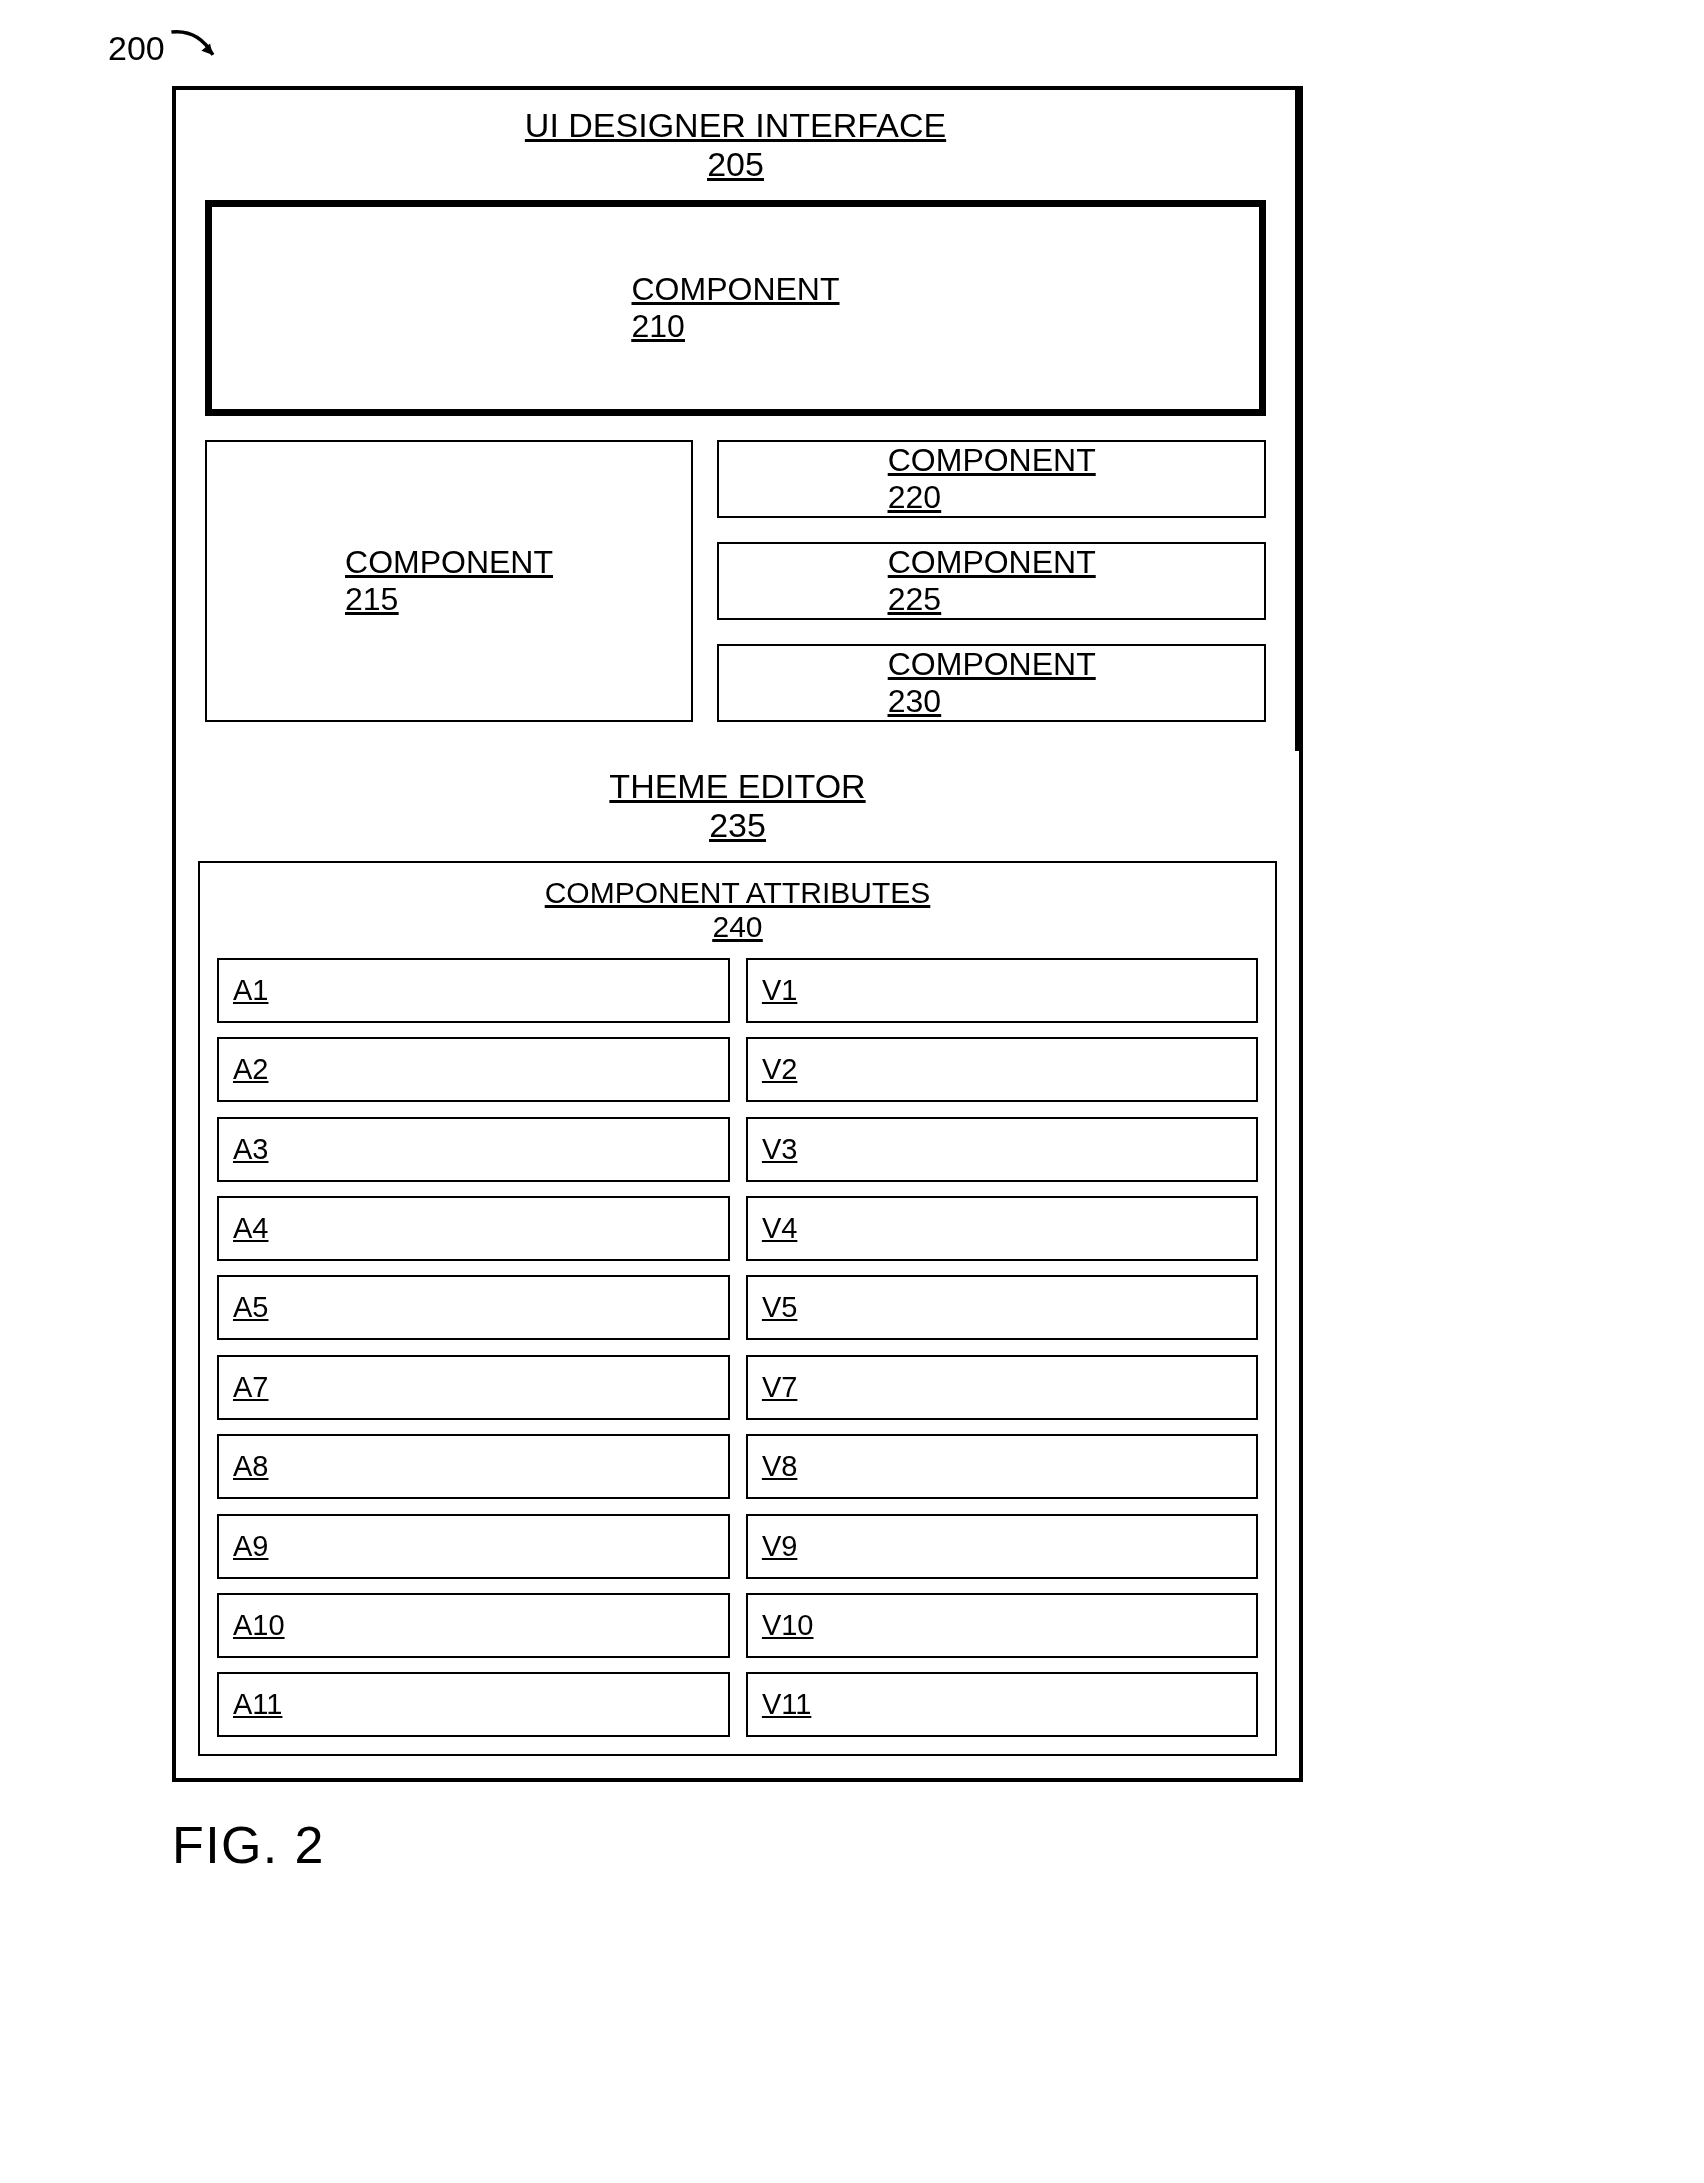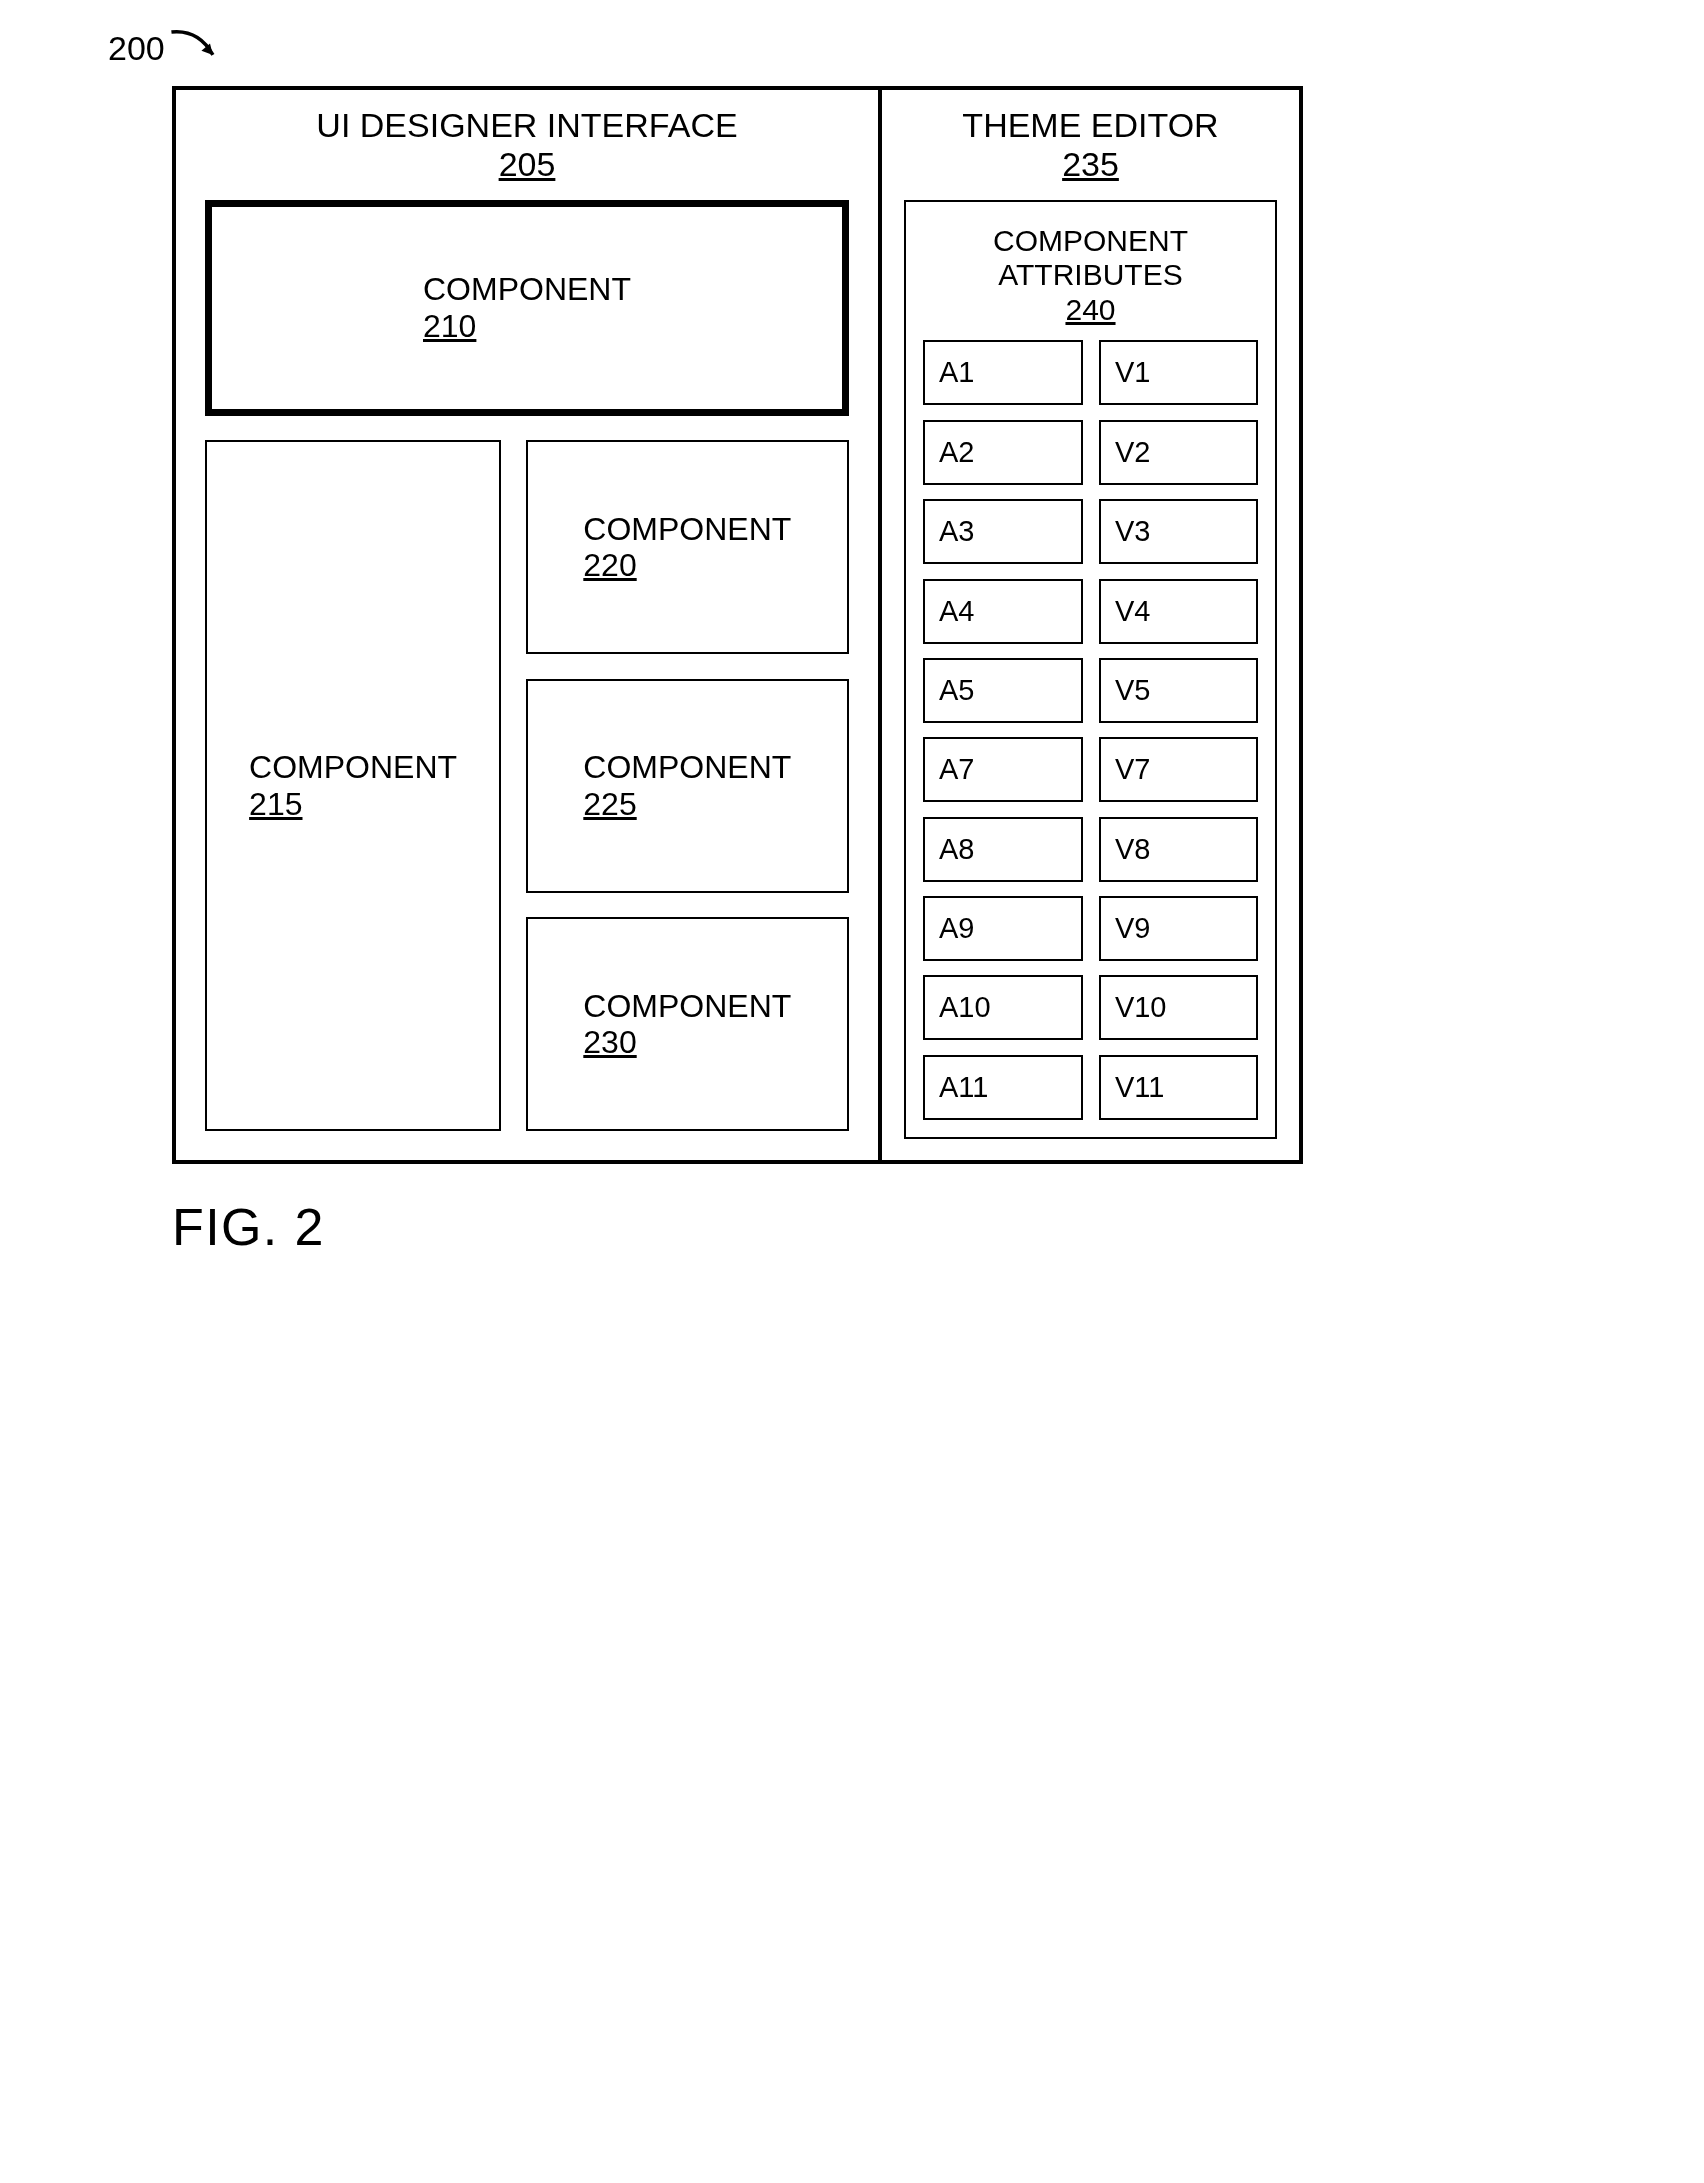--- a/index.html
+++ b/index.html
@@ -25,21 +25,22 @@
     display: flex;
     align-items: center;
     gap: 5.7px;
   }
   .ref-marker svg { display: block; }
 
   .outer {
     border: 4.3px solid #000;
     width: 100%;
     display: flex;
-    flex-direction: row;
+    flex-direction: column;
+    text-decoration: underline;
   }
 
   
   .panel-title {
     text-align: center;
     font-size: 34px;
     line-height: 1.15;
     padding: 16px 7.2px 8.6px 7.2px;
   }
   .panel-title .refnum { text-decoration: underline; }
@@ -106,21 +107,20 @@
     display: flex;
     flex-direction: column;
     padding: 8.6px 17px 17px 17px;
     margin-top: 7.2px;
   }
   .attrs-title {
     text-align: center;
     font-size: 30px;
     line-height: 1.15;
     padding: 4.3px 0 13px 0;
-    margin-top: 9px;
   }
   .attrs-title .refnum { text-decoration: underline; }
 
   .attr-list {
     display: flex;
     flex-direction: column;
     gap: 14.4px;
     flex: 1 1 auto;
   }
   .attr-row {

